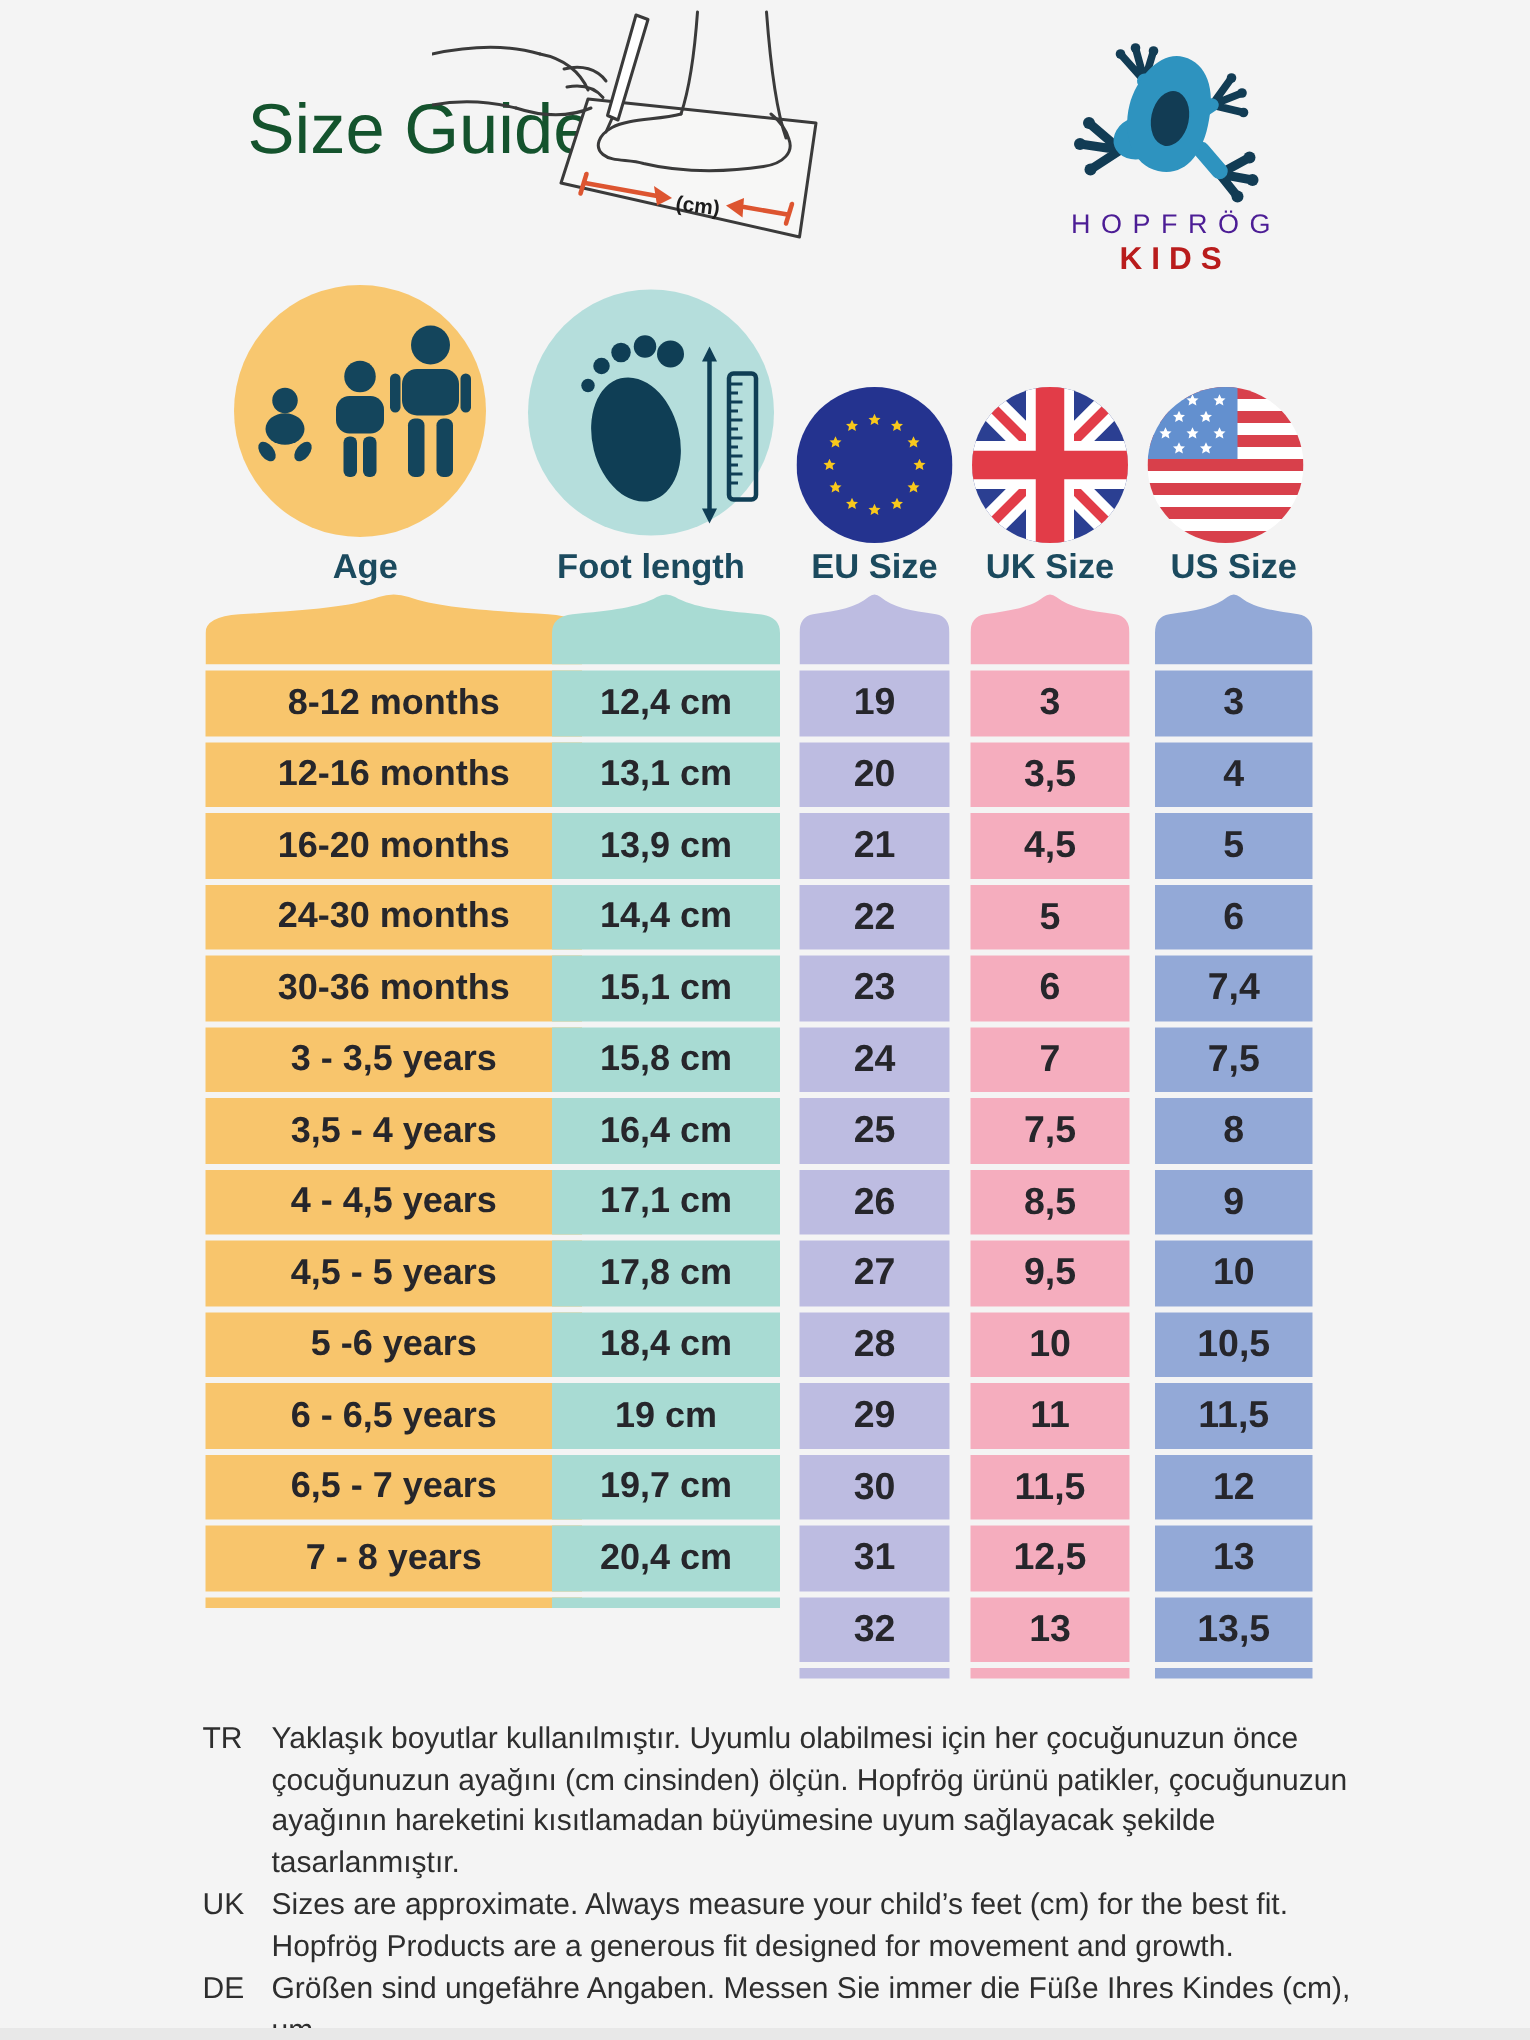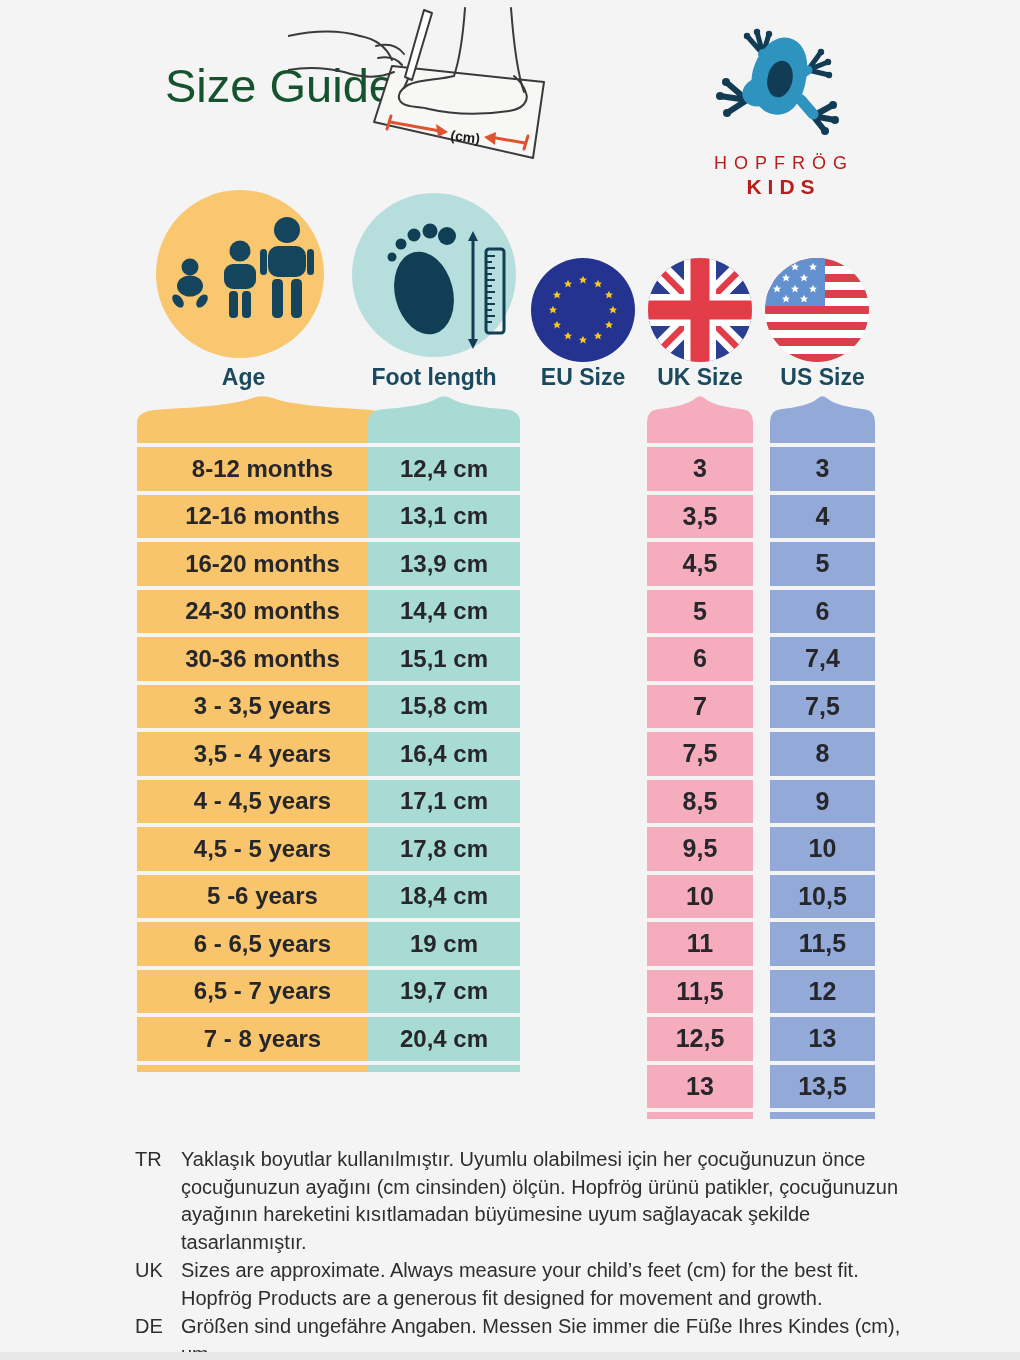--- a/index.html
+++ b/index.html
@@ -2,21 +2,21 @@
 <html><head>
 <meta charset="utf-8">
 <style>
   html,body{margin:0;padding:0;}
   .page{position:relative;width:1020px;height:1360px;background:#F4F4F4;overflow:hidden;
         font-family:"Liberation Sans",sans-serif;color:#26262B;}
   .title{position:absolute;left:148px;top:58px;font-size:47px;font-weight:normal;color:#14532d;margin-left:17px;}
   .illustration{position:absolute;left:288px;top:6px;width:364px;height:164px;}
   .logo{position:absolute;left:688px;top:24px;width:185px;text-align:center;}
   .logo svg{display:block;margin:0 auto;}
-  .brand1{font-size:18px;letter-spacing:7px;color:#b91c1c;margin-top:17px;padding-left:7px;}
+  .brand1{font-size:18px;letter-spacing:7px;color:#4c1d95;margin-top:3px;padding-left:7px;}
   .brand2{font-size:21px;font-weight:bold;letter-spacing:6px;color:#b91c1c;margin-top:1px;padding-left:6px;}
   .circle{position:absolute;border-radius:50%;}
   .circle svg{display:block;width:100%;height:100%;}
   .circle-age{left:156px;top:190px;width:168px;height:168px;background:#F8C76F;}
   .circle-foot{left:352px;top:193px;width:164px;height:164px;background:#B5DEDC;}
   .circle-eu{left:531px;top:258px;width:104px;height:104px;}
   .circle-uk{left:648px;top:258px;width:104px;height:104px;}
   .circle-us{left:765px;top:258px;width:104px;height:104px;}
   .col-label{position:absolute;top:364px;text-align:center;font-size:23px;font-weight:bold;color:#1B4A5E;}
   .lab-age{left:137px;width:213px;}
@@ -282,20 +282,40 @@
     <div class="cell bg-foot">16,4 cm</div>
     <div class="cell bg-foot">17,1 cm</div>
     <div class="cell bg-foot">17,8 cm</div>
     <div class="cell bg-foot">18,4 cm</div>
     <div class="cell bg-foot">19 cm</div>
     <div class="cell bg-foot">19,7 cm</div>
     <div class="cell bg-foot">20,4 cm</div>
     <div class="cell-strip bg-foot"></div>
   </div>
 
+  <div class="col col-eu">
+    <svg class="cap" viewBox="0 0 100 48" preserveAspectRatio="none">
+        <path class="fill-eu" d="M0,48 L0,27 Q0,16 9,14.5 C26,12 38,10 46,3 Q50,-0.5 54,3 C62,10 74,12 91,14.5 Q100,16 100,27 L100,48 Z"></path>
+      </svg>
+    <div class="cell cell-num bg-eu">19</div>
+    <div class="cell cell-num bg-eu">20</div>
+    <div class="cell cell-num bg-eu">21</div>
+    <div class="cell cell-num bg-eu">22</div>
+    <div class="cell cell-num bg-eu">23</div>
+    <div class="cell cell-num bg-eu">24</div>
+    <div class="cell cell-num bg-eu">25</div>
+    <div class="cell cell-num bg-eu">26</div>
+    <div class="cell cell-num bg-eu">27</div>
+    <div class="cell cell-num bg-eu">28</div>
+    <div class="cell cell-num bg-eu">29</div>
+    <div class="cell cell-num bg-eu">30</div>
+    <div class="cell cell-num bg-eu">31</div>
+    <div class="cell cell-num bg-eu">32</div>
+    <div class="cell-strip bg-eu"></div>
+  </div>
 
   <div class="col col-uk">
     <svg class="cap" viewBox="0 0 100 48" preserveAspectRatio="none">
         <path class="fill-uk" d="M0,48 L0,27 Q0,16 9,14.5 C26,12 38,10 46,3 Q50,-0.5 54,3 C62,10 74,12 91,14.5 Q100,16 100,27 L100,48 Z"></path>
       </svg>
     <div class="cell cell-num bg-uk">3</div>
     <div class="cell cell-num bg-uk">3,5</div>
     <div class="cell cell-num bg-uk">4,5</div>
     <div class="cell cell-num bg-uk">5</div>
     <div class="cell cell-num bg-uk">6</div>

